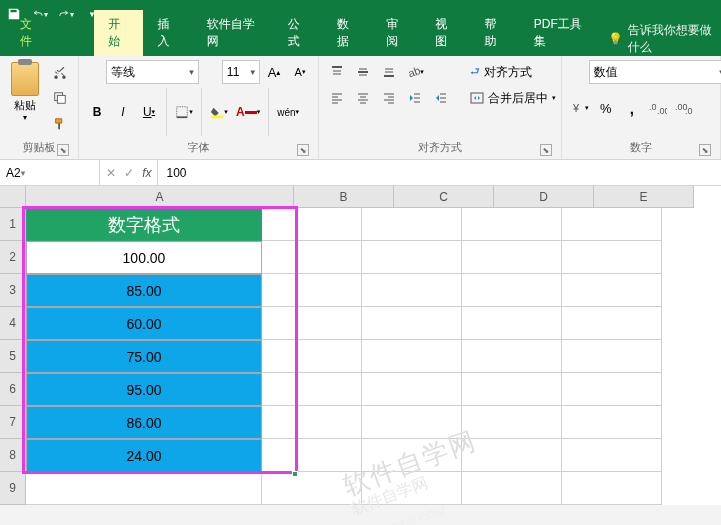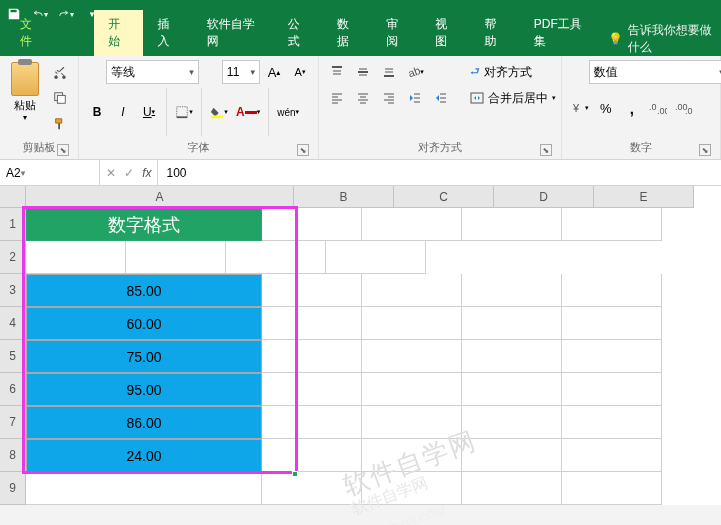--- a/index.html
+++ b/index.html
@@ -367,20 +367,21 @@
       <div class="ch reg">E</div>
     </div>
     <div class="data-row">
           <div class="cell A header-green">数字格式</div>
           <div class="cell reg"></div>
           <div class="cell reg"></div>
           <div class="cell reg"></div>
           <div class="cell reg"></div>
         </div>
     <div class="data-row">
+          <div class="cell A sel active">100.00</div>
           <div class="cell reg"></div>
           <div class="cell reg"></div>
           <div class="cell reg"></div>
           <div class="cell reg"></div>
         </div>
     <div class="data-row">
           <div class="cell A sel">85.00</div>
           <div class="cell reg"></div>
           <div class="cell reg"></div>
           <div class="cell reg"></div>

